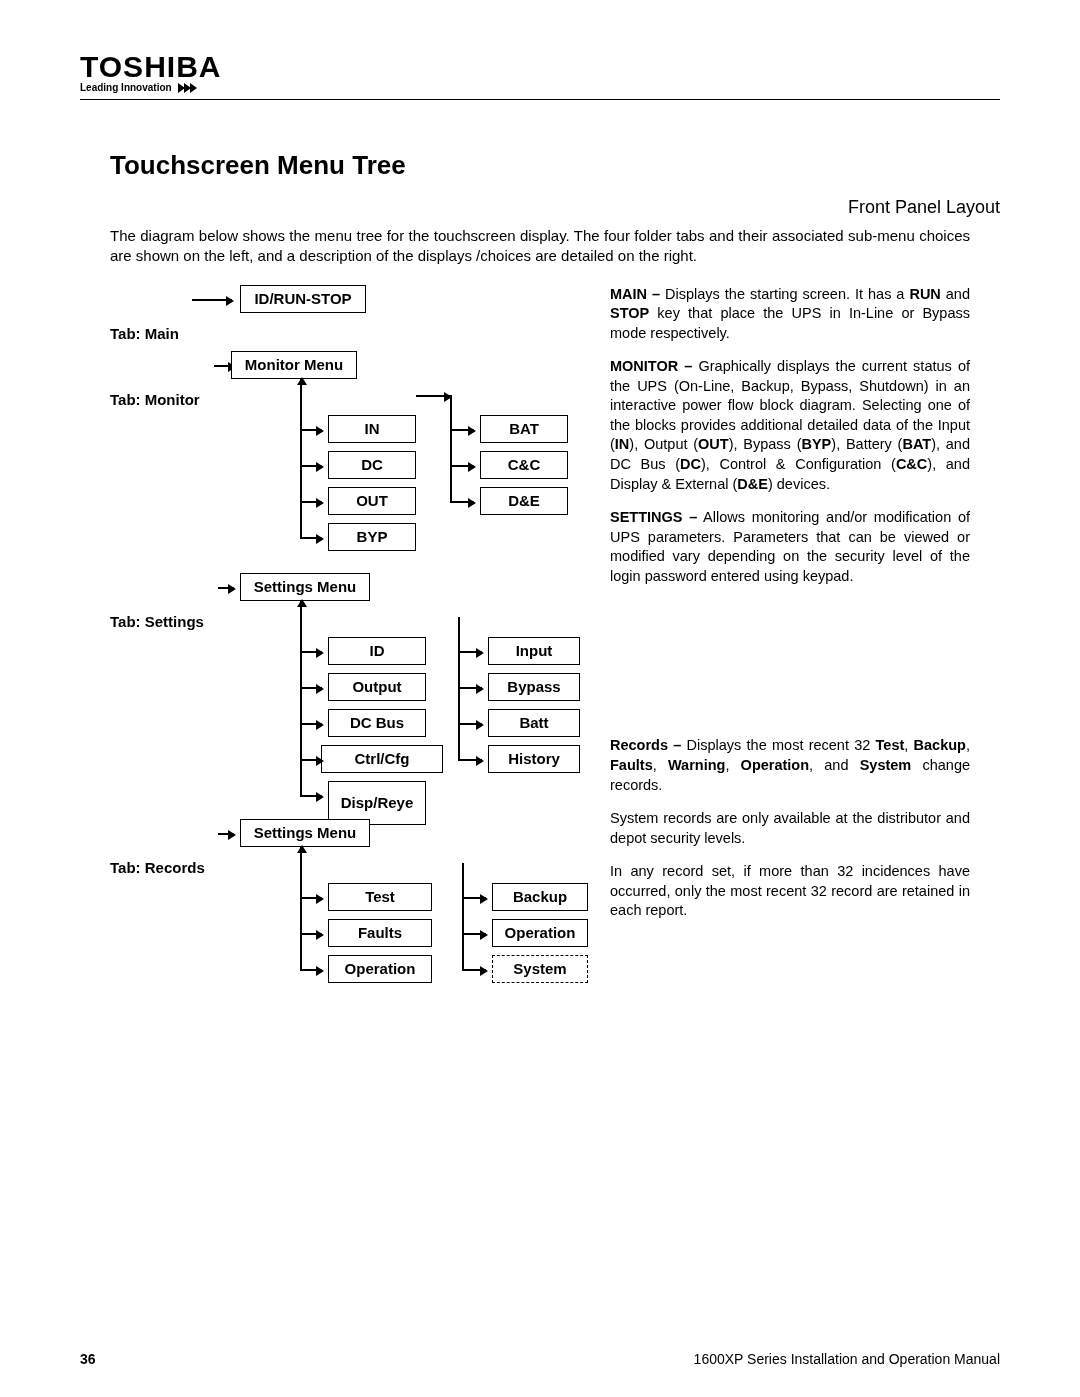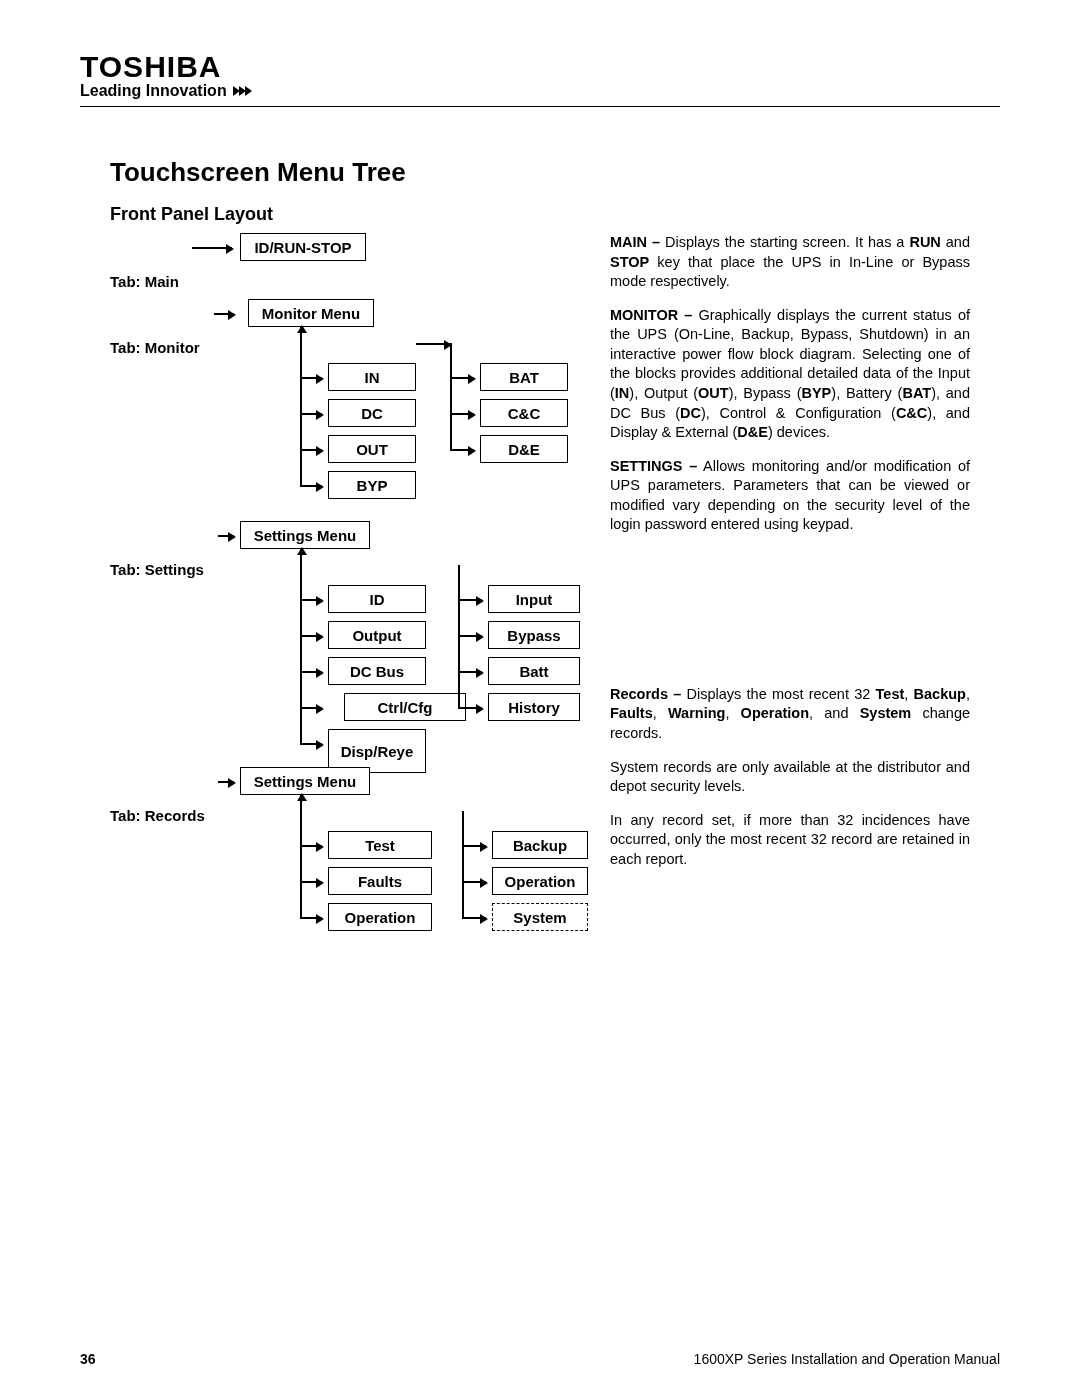--- a/index.html
+++ b/index.html
@@ -1,24 +1,24 @@
 <!DOCTYPE html>
 <html><head>
 <meta charset="utf-8">
 <style>
   * { box-sizing: border-box; margin: 0; padding: 0; }
   body { font-family: Arial, Helvetica, sans-serif; background: #fff; color: #000; }
   .page { width: 1080px; height: 1397px; position: relative; padding: 50px 80px 40px 80px; }
   .brand { font-weight: 900; font-size: 30px; letter-spacing: 1px; }
-  .tagline { font-weight: 700; font-size: 16px; display: flex; align-items: center; gap: 6px; margin-top: -2px; }
+  .tagline { font-weight: 700; font-size: 10px; display: flex; align-items: center; gap: 6px; margin-top: -2px; }
   .chevrons { display: inline-flex; gap: -2px; }
   .chev { display:inline-block; width:0; height:0; border-top:5px solid transparent; border-bottom:5px solid transparent; border-left:7px solid #000; margin-right:-1px; }
   hr.rule { border: none; border-top: 1.5px solid #000; margin: 6px 0 0 0; }
   .title { font-size: 26px; font-weight: 700; margin: 50px 0 16px 30px; }
-  .subtitle { font-size: 18px; font-weight: 700; margin: 12px 0 8px 30px; }
+  .subtitle { font-size: 18px; font-weight: 400; margin: 12px 0 8px 30px; text-align: right; }
   .intro { font-size: 15px; margin: 0 30px 18px 30px; text-align: justify; line-height: 1.35; }
   .content { display: flex; gap: 20px; margin: 0 30px; }
   .diagram { position: relative; width: 480px; height: 730px; flex: none; }
   .desc { width: 360px; font-size: 14.5px; text-align: justify; line-height: 1.35; }
   .desc p { margin-bottom: 14px; }
   .desc b { font-weight: 700; }
   .footer { position: absolute; left: 80px; right: 80px; bottom: 30px; display:flex; justify-content: space-between; font-size: 14px; }
   .footer .pg { font-weight: 700; }
 
   
@@ -41,32 +41,33 @@
     <span class="chevrons">
       <span class="chev"></span>
         <span class="chev"></span>
         <span class="chev"></span>
     </span>
   </div>
   <hr class="rule">
 
   <div class="title">Touchscreen Menu Tree</div>
   <div class="subtitle">Front Panel Layout</div>
+  <p class="intro">The diagram below shows the menu tree for the touchscreen display. The four folder tabs and their associated sub-menu choices are shown on the left, and a description of the displays /choices are detailed on the  right.</p>
 
   <div class="content">
 
     <div class="diagram">
 
       <div class="tab-label" style="left:0; top:6px;">Tab: Main</div>
       <div class="arrow-h" style="left:82px; top:14px; width:40px;"></div>
       <div class="box" style="left:130px; top:0; width:126px; height:28px;">ID/RUN-STOP</div>
 
       <div class="tab-label" style="left:0; top:72px;">Tab: Monitor</div>
       <div class="arrow-h" style="left:104px; top:80px; width:20px;"></div>
-      <div class="box" style="left:138px; top:66px; width:126px; height:28px;">Monitor Menu</div>
+      <div class="box" style="left:121px; top:66px; width:126px; height:28px;">Monitor Menu</div>
 
       <div class="line-v arrow-up" style="left:190px; top:94px; height:160px;"></div>
 
       <div class="box" style="left:218px; top:130px; width:88px; height:28px;">IN</div>
       <div class="box" style="left:218px; top:166px; width:88px; height:28px;">DC</div>
       <div class="box" style="left:218px; top:202px; width:88px; height:28px;">OUT</div>
       <div class="box" style="left:218px; top:238px; width:88px; height:28px;">BYP</div>
 
       <div class="arrow-h" style="left:190px; top:144px; width:22px;"></div>
       <div class="arrow-h" style="left:190px; top:180px; width:22px;"></div>
@@ -86,21 +87,21 @@
       <div class="arrow-h" style="left:340px; top:216px; width:24px;"></div>
 
       <div class="tab-label" style="left:0; top:294px;">Tab: Settings</div>
       <div class="arrow-h" style="left:108px; top:302px; width:16px;"></div>
       <div class="box" style="left:130px; top:288px; width:130px; height:28px;">Settings Menu</div>
       <div class="line-v arrow-up" style="left:190px; top:316px; height:196px;"></div>
 
       <div class="box" style="left:218px; top:352px; width:98px; height:28px;">ID</div>
       <div class="box" style="left:218px; top:388px; width:98px; height:28px;">Output</div>
       <div class="box" style="left:218px; top:424px; width:98px; height:28px;">DC Bus</div>
-      <div class="box" style="left:234px; top:460px; width:122px; height:28px;">Ctrl/Cfg</div>
+      <div class="box" style="left:211px; top:460px; width:122px; height:28px;">Ctrl/Cfg</div>
       <div class="box" style="left:218px; top:496px; width:98px; height:44px;">Disp/Reye</div>
       <div class="arrow-h" style="left:190px; top:366px; width:22px;"></div>
       <div class="arrow-h" style="left:190px; top:402px; width:22px;"></div>
       <div class="arrow-h" style="left:190px; top:438px; width:22px;"></div>
       <div class="arrow-h" style="left:190px; top:474px; width:22px;"></div>
       <div class="arrow-h" style="left:190px; top:510px; width:22px;"></div>
 
       <div class="line-v" style="left:348px; top:332px; height:144px;"></div>
 
       <div class="box" style="left:378px; top:352px; width:92px; height:28px;">Input</div>

